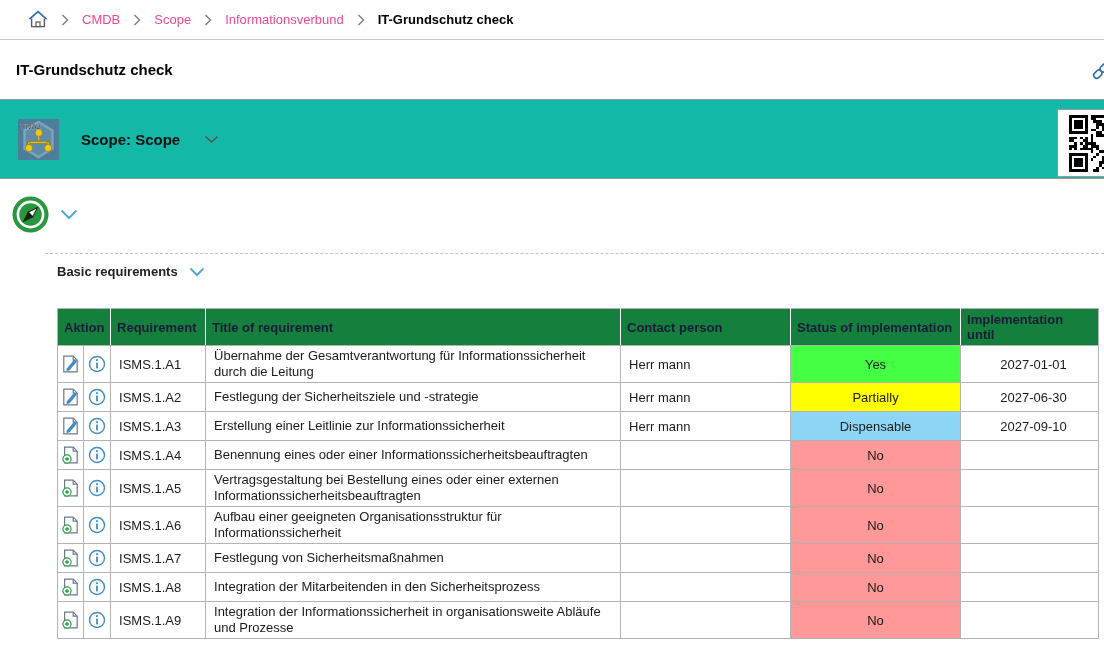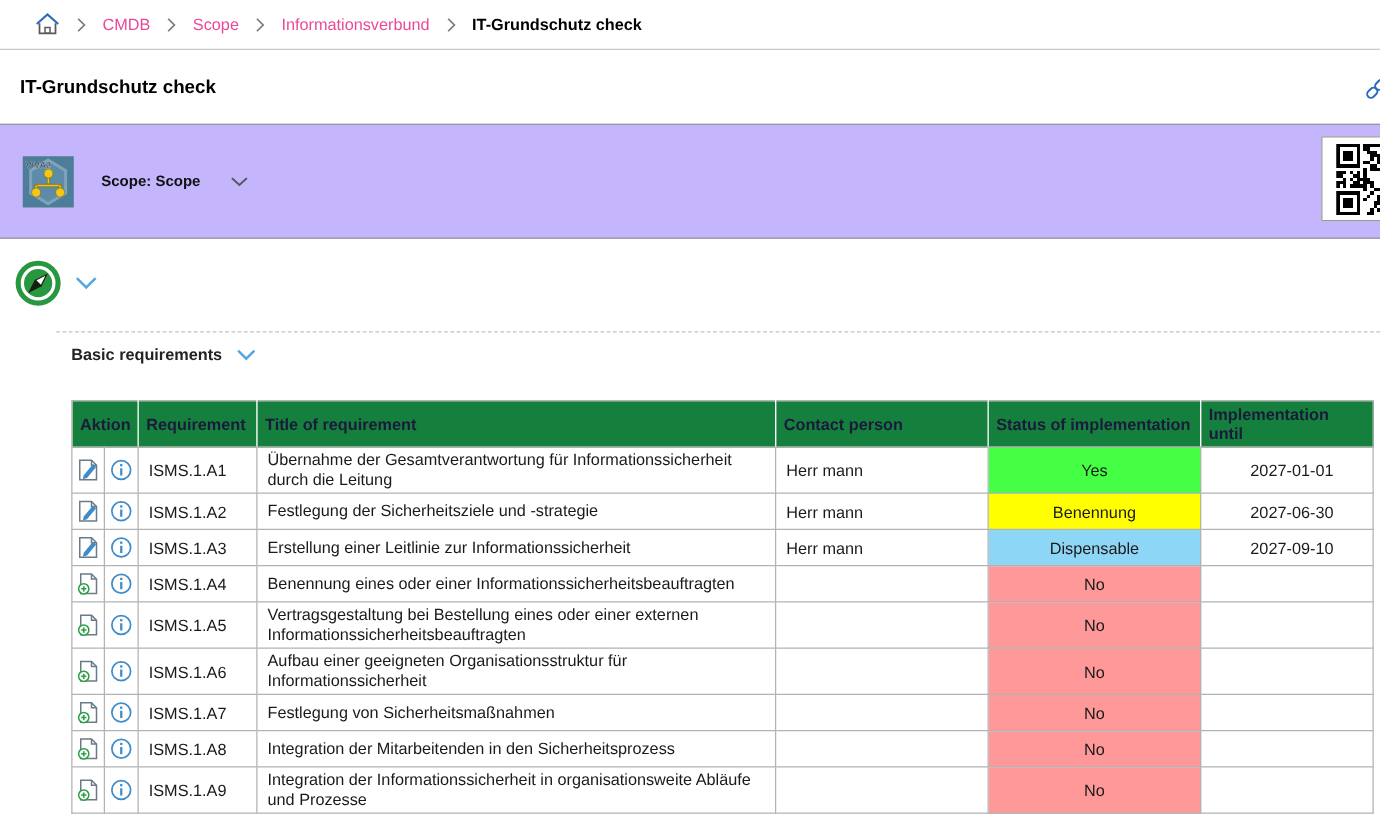--- a/index.html
+++ b/index.html
@@ -12,24 +12,24 @@
   .breadcrumb-bar { height:40px; display:flex; align-items:center; padding-left:28px;
     border-bottom:1px solid #c9c9c9; gap:13px; background:#fff; }
   .crumb { font-size:13px; color:#ec4899; cursor:pointer; }
   .crumb.current { font-weight:bold; color:#000; cursor:default; }
   .crumb-sep { display:flex; align-items:center; }
   
   .title-row { height:59px; display:flex; align-items:center; padding-left:16px; position:relative; }
   .page-title { font-size:15px; font-weight:bold; color:#000; }
   .link-icon { position:absolute; right:-8px; top:20px; }
   
-  .scope-band { height:92px; background:#c4b5fd; border-top:1px solid #969696; border-bottom:1px solid #969696;
+  .scope-band { height:80px; background:#14b8a6; border-top:1px solid #969696; border-bottom:1px solid #969696;
     display:flex; align-items:center; padding-left:18px; position:relative; overflow:hidden; }
   .scope-obj-icon { width:41px; height:41px; display:block; box-shadow:0 0 0 1px #7d93a1 inset; }
-  .scope-title { font-size:12px; font-weight:bold; margin-left:22px; color:#111; }
+  .scope-title { font-size:15px; font-weight:bold; margin-left:22px; color:#111; }
   .scope-chevron { margin-left:24px; display:flex; align-items:center; cursor:pointer; }
   .qr-box { position:absolute; right:-33px; top:9px; width:80px; height:68px; background:#fff;
     border:1px solid #999; display:flex; align-items:center; justify-content:center; }
   
   .isms-header { margin:17px 0 0 12px; display:flex; align-items:center; height:37px; }
   .isms-icon { width:37px; height:37px; display:block; }
   .isms-title { margin-left:15px; font-size:14.5px; font-weight:bold; color:#333d48; display:flex; gap:9px; }
   .blue-chevron { margin-left:11px; display:flex; align-items:center; cursor:pointer; }
   
   .dashed-sep { margin:20px 0 0 45px; border-top:1px dashed #c2c2c2; height:0; }
@@ -335,21 +335,21 @@
                 <path d="M5 13.2 L12.3 4.4 l2.6 2.1 L7.6 15.3 l-3.3 1z" fill="#3f8ccb"></path>
               </svg></span></td>
           <td class="icon-cell"><span><svg width="18" height="18" viewBox="0 0 18 18">
                 <circle cx="9" cy="9" r="7.5" fill="none" stroke="#3f8ccb" stroke-width="1.4"></circle>
                 <rect x="8.1" y="7.6" width="1.8" height="5.8" fill="#3f8ccb"></rect>
                 <rect x="8.1" y="4.2" width="1.8" height="1.9" fill="#3f8ccb"></rect>
               </svg></span></td>
           <td class="req-cell">ISMS.1.A2</td>
           <td class="title-cell">Festlegung der Sicherheitsziele und -strategie</td>
           <td class="contact-cell">Herr mann</td>
-          <td class="status-cell" style="background:#ffff00">Benennung</td>
+          <td class="status-cell" style="background:#ffff00">Partially</td>
           <td class="until-cell">2027-06-30</td>
         </tr>
         <tr>
           <td class="icon-cell"><span><svg width="17" height="18" viewBox="0 0 17 18">
                 <path d="M1.8 1.2h9.4l4 4v11.6H1.8z" fill="#fff" stroke="#6b7b88" stroke-width="1.2"></path>
                 <path d="M11.2 1.2v4h4" fill="none" stroke="#6b7b88" stroke-width="1.2"></path>
                 <path d="M5 13.2 L12.3 4.4 l2.6 2.1 L7.6 15.3 l-3.3 1z" fill="#3f8ccb"></path>
               </svg></span></td>
           <td class="icon-cell"><span><svg width="18" height="18" viewBox="0 0 18 18">
                 <circle cx="9" cy="9" r="7.5" fill="none" stroke="#3f8ccb" stroke-width="1.4"></circle>

